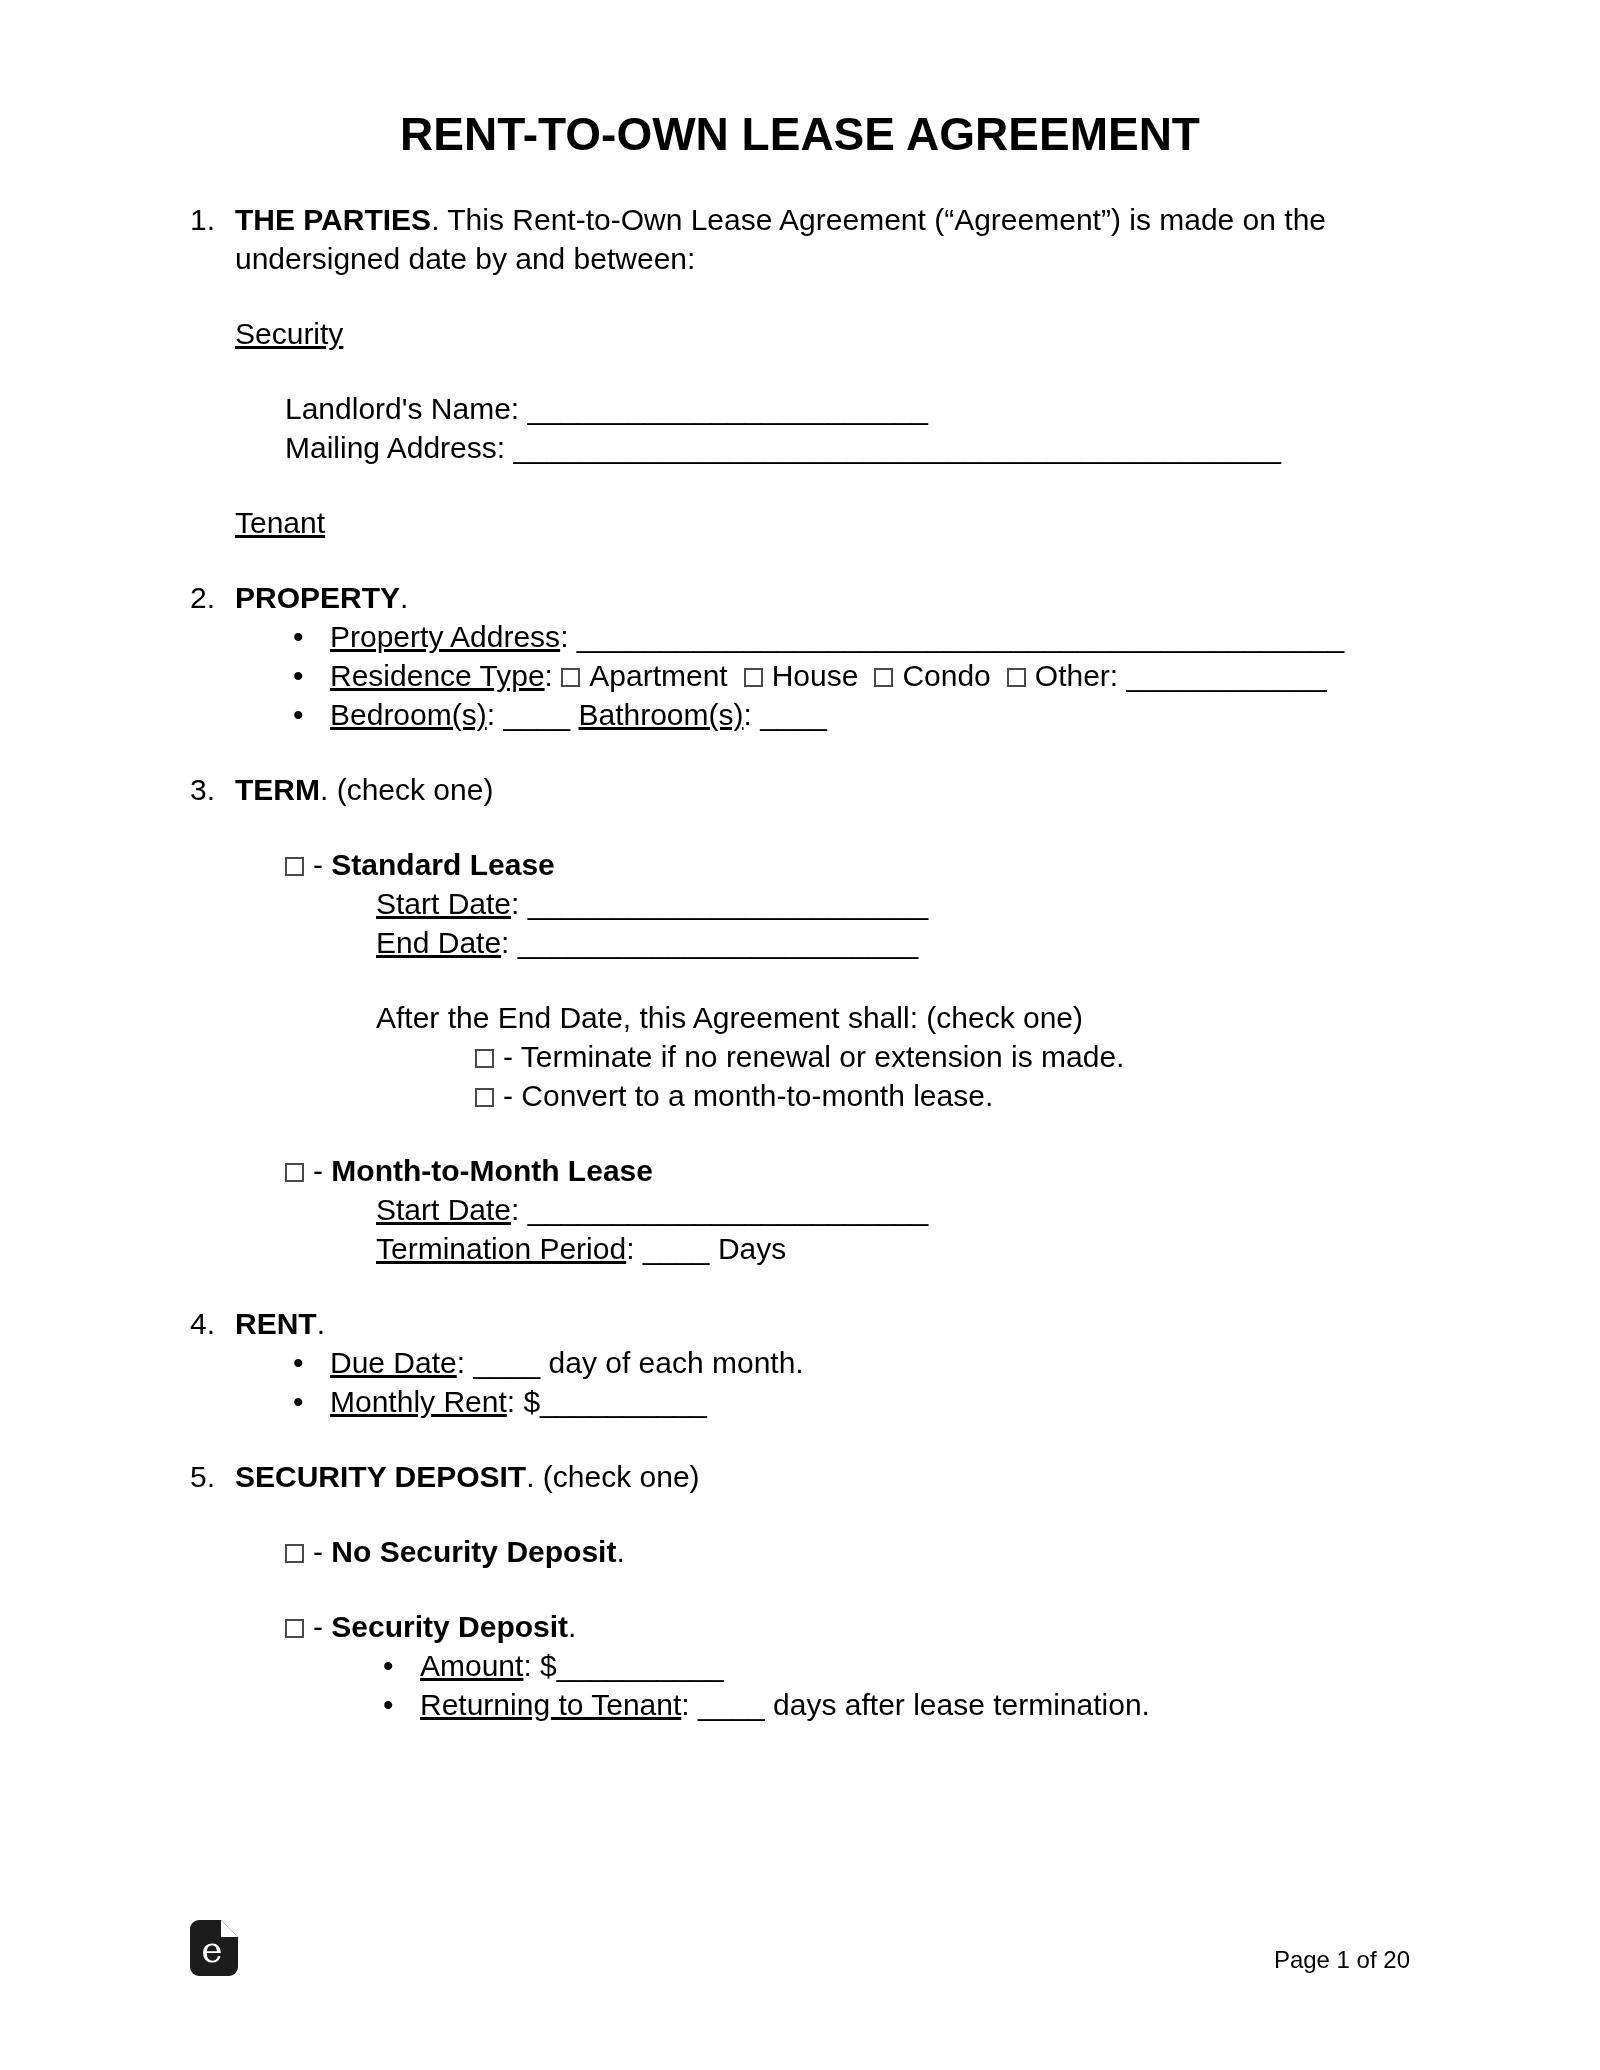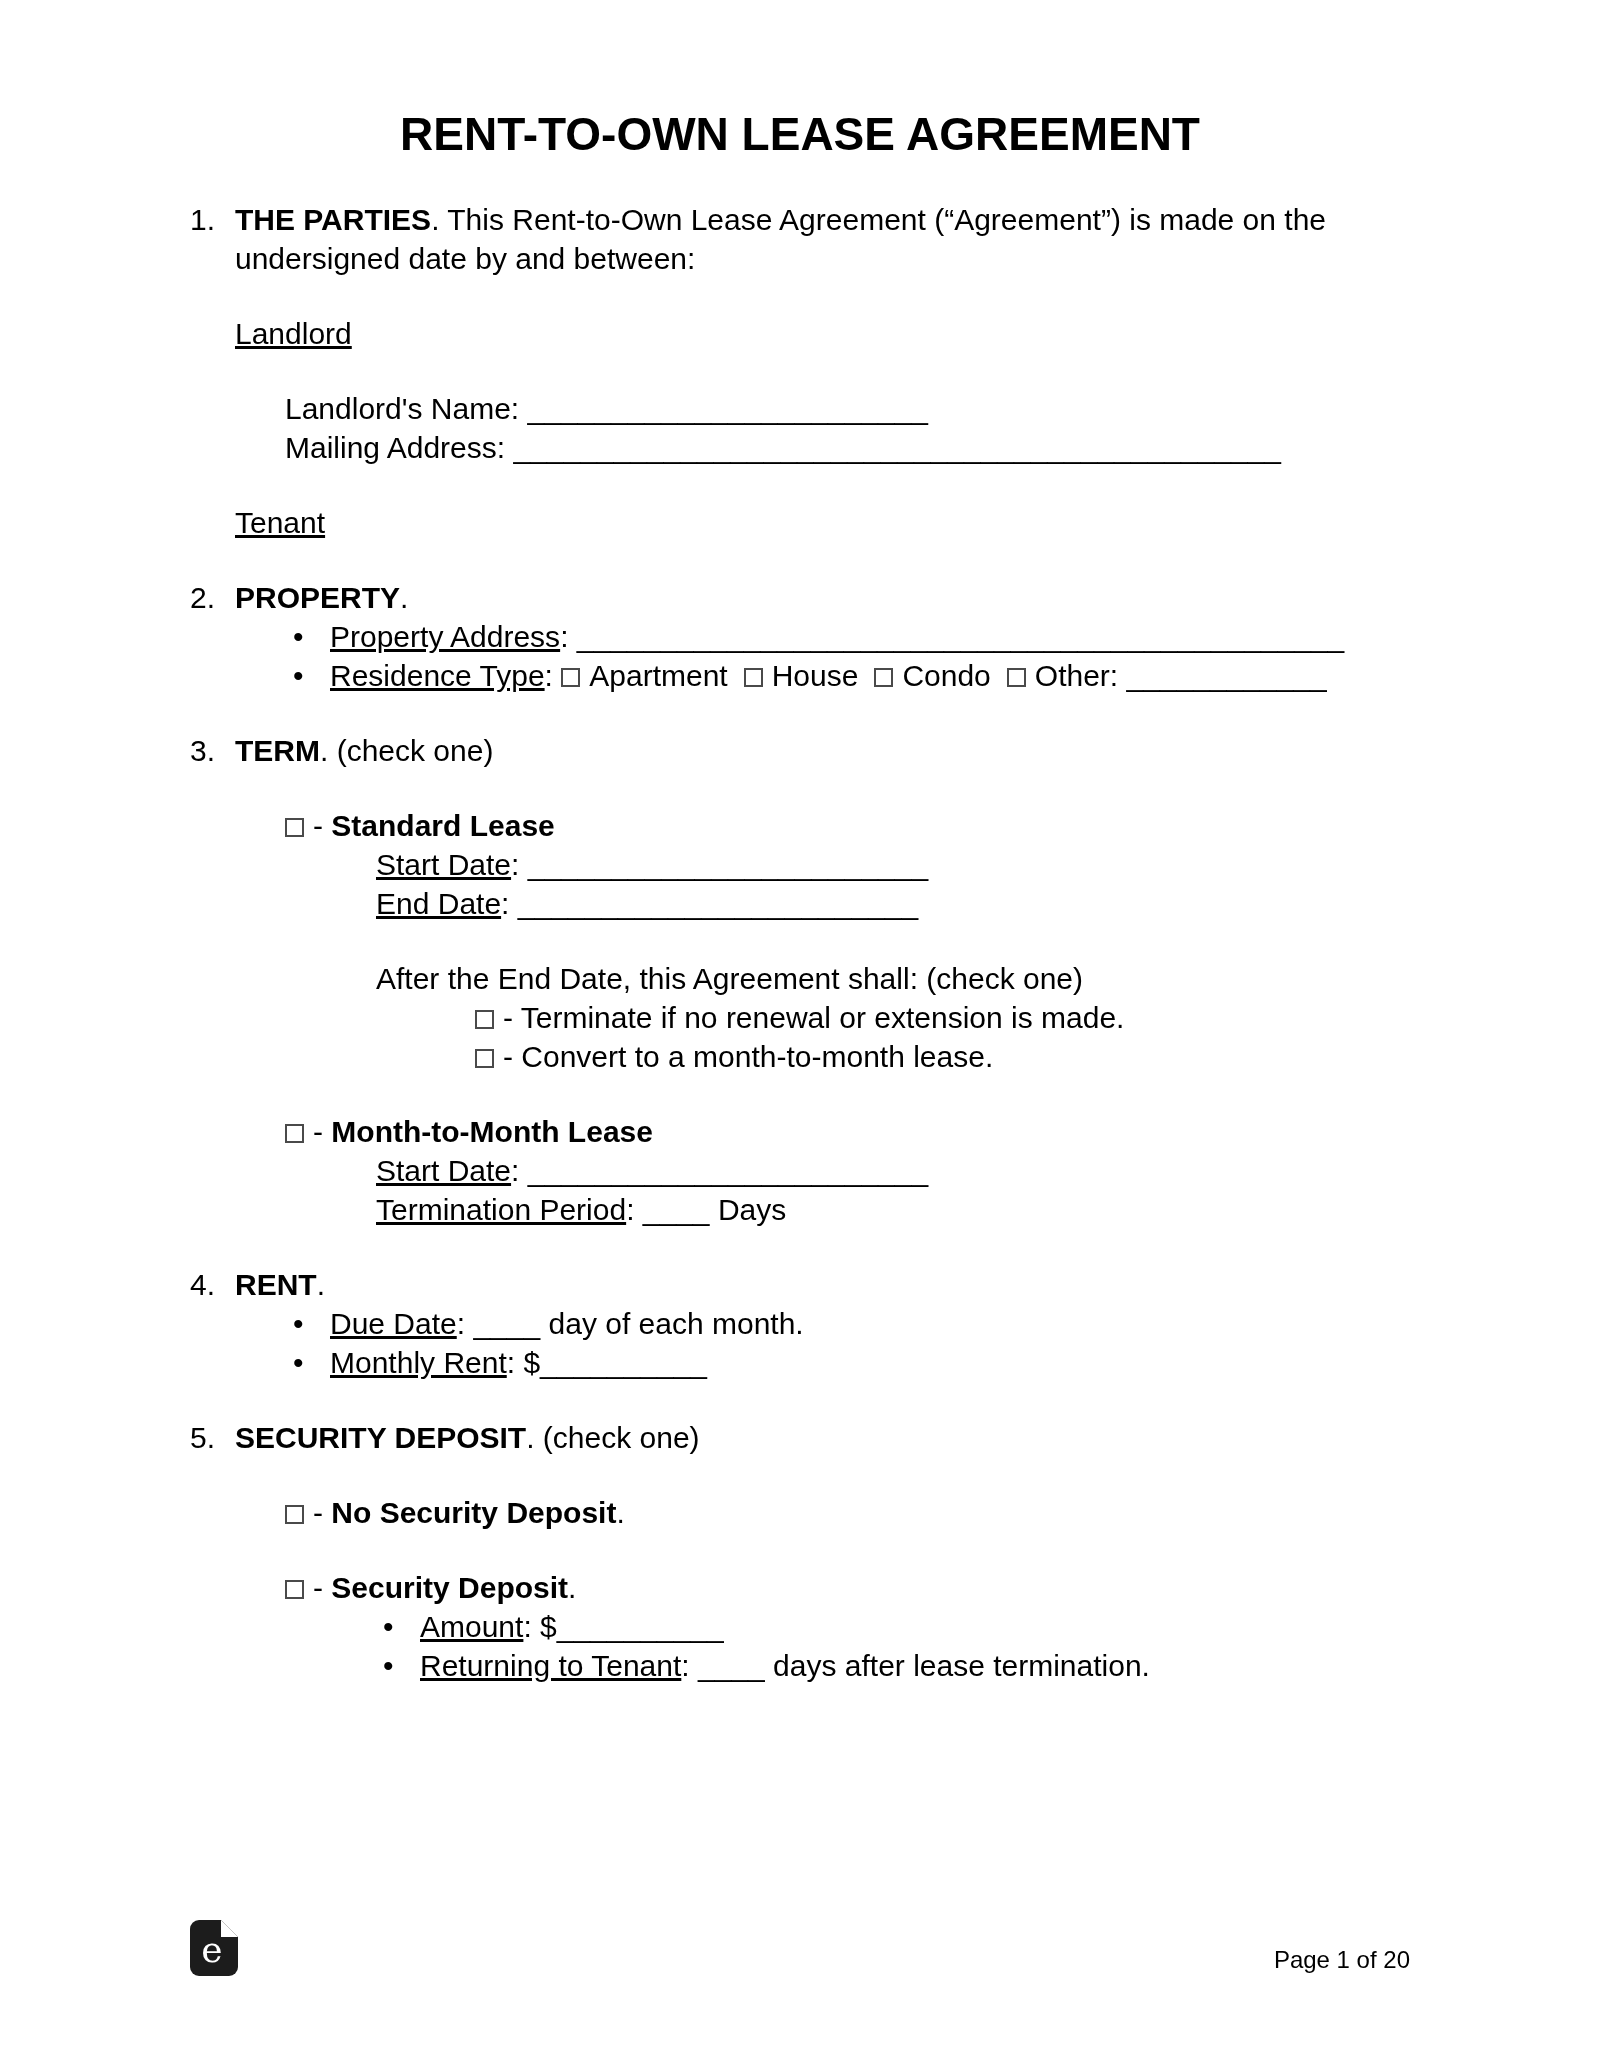--- a/index.html
+++ b/index.html
@@ -38,37 +38,38 @@
 
 <div class="page">
 
   <h1>RENT-TO-OWN LEASE AGREEMENT</h1>
 
   <section>
     <div class="numline gap">
       <span class="num">1.</span>
       <div class="nbody"><span class="b">THE PARTIES</span><span>. This Rent-to-Own Lease Agreement (“Agreement”) is made on the undersigned date by and between:</span></div>
     </div>
-    <div class="line ind-a gap"><span class="u">Landlord</span></div>
+    <div class="line ind-a gap"><span class="u">Security</span></div>
     <div class="gap">
       <div class="line ind-b"><span>Landlord's Name: </span><span class="blank">________________________</span></div>
       <div class="line ind-b"><span>Mailing Address: </span><span class="blank">______________________________________________</span></div>
     </div>
     <div class="line ind-a gap"><span class="u">Tenant</span></div>
     <div class="gap">
     </div>
   </section>
 
   <section class="gap">
     <div class="numline">
       <span class="num">2.</span>
       <div class="nbody"><span class="b">PROPERTY</span><span>.</span></div>
     </div>
     <div class="line li1"><span class="dot"></span><span class="u">Property Address</span><span>: </span><span class="blank">______________________________________________</span></div>
     <div class="line li1"><span class="dot"></span><span class="u">Residence Type</span><span>: </span><span class="cb"></span><span class="opt">Apartment</span><span class="cb"></span><span class="opt">House</span><span class="cb"></span><span class="opt">Condo</span><span class="cb"></span><span>Other: </span><span class="blank">____________</span></div>
+    <div class="line li1"><span class="dot"></span><span class="u">Bedroom(s)</span><span>: </span><span class="blank">____ </span><span class="u">Bathroom(s)</span><span>: </span><span class="blank">____</span></div>
   </section>
 
   <section>
     <div class="numline gap">
       <span class="num">3.</span>
       <div class="nbody"><span class="b">TERM</span><span>. (check one)</span></div>
     </div>
     <div class="gap">
       <div class="line ind-b"><span class="cb"></span><span>- </span><span class="b">Standard Lease</span></div>
       <div class="line ind-c"><span class="u">Start Date</span><span>: </span><span class="blank">________________________</span></div>

